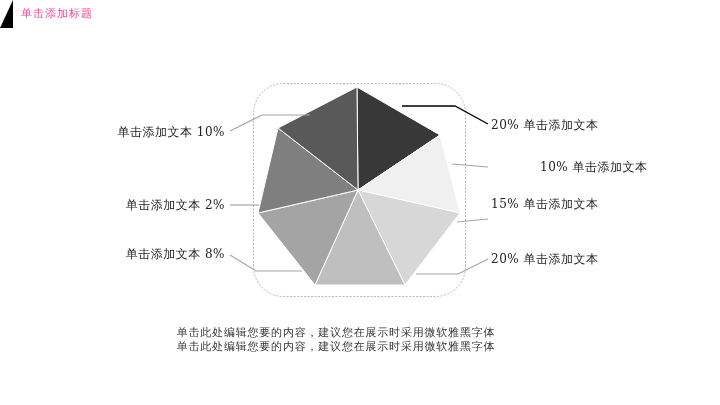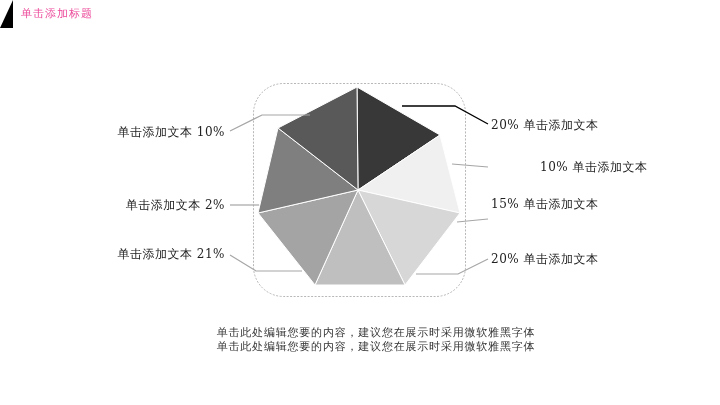--- a/index.html
+++ b/index.html
@@ -3,21 +3,21 @@
 <meta charset="utf-8">
 <style>
   html, body { margin: 0; padding: 0; }
   body { width: 720px; height: 405px; background: #ffffff; position: relative; overflow: hidden; font-family: "DejaVu Serif", "Liberation Serif", serif; }
   .corner-tri { position: absolute; left: 0; top: 0; width: 0; height: 0; border-style: solid; border-width: 0 0 28px 13px; border-color: transparent transparent #000 transparent; }
   .corner-tri-wrap { position: absolute; left: 0; top: 0; width: 14px; height: 28px; overflow: hidden; }
   .title { position: absolute; left: 21px; top: 6px; font-size: 11px; color: #ec4899; letter-spacing: 1px; }
   .label { position: absolute; font-size: 12px; color: #222; white-space: nowrap; letter-spacing: 0.5px; }
   .label.left { text-align: right; }
   svg.diagram { position: absolute; left: 0; top: 0; }
-  .footer { position: absolute; left: 0; width: 672px; text-align: center; font-size: 11px; color: #333; letter-spacing: 0.8px; line-height: 13px; padding-left: 40px; }
+  .footer { position: absolute; left: 0; width: 672px; text-align: center; font-size: 11px; color: #333; letter-spacing: 0.8px; line-height: 13px; }
 </style>
 </head>
 <body>
 
 <div class="corner-tri-wrap">
     <div class="corner-tri"></div>
   </div>
 <div class="title">单击添加标题</div>
 
 <svg class="diagram" width="720" height="405" viewBox="0 0 720 405">
@@ -39,21 +39,21 @@
   <polyline points="457,222 488,219" fill="none" stroke="#a6a6a6" stroke-width="1.2"></polyline>
   <polyline points="416,274 458,274 488,259" fill="none" stroke="#a6a6a6" stroke-width="1.2"></polyline>
 
   <polyline points="230,131 262,115 310,115" fill="none" stroke="#a6a6a6" stroke-width="1.2"></polyline>
   <polyline points="230,205 259,205" fill="none" stroke="#a6a6a6" stroke-width="1.2"></polyline>
   <polyline points="230,255 256,271 302,271" fill="none" stroke="#a6a6a6" stroke-width="1.2"></polyline>
 </svg>
 
 <div class="label left" style="right:495px; top:124px;">单击添加文本 10%</div>
 <div class="label left" style="right:495px; top:197px;">单击添加文本 2%</div>
-<div class="label left" style="right:495px; top:246px;">单击添加文本 21%</div>
+<div class="label left" style="right:495px; top:246px;">单击添加文本 8%</div>
 
 <div class="label" style="left:491px; top:117px;">20% 单击添加文本</div>
 <div class="label" style="left:512px; top:159px;margin-left:28px;">10% 单击添加文本</div>
 <div class="label" style="left:491px; top:196px;">15% 单击添加文本</div>
 <div class="label" style="left:491px; top:251px;">20% 单击添加文本</div>
 
 <div class="footer" style="top:326px;">单击此处编辑您要的内容，建议您在展示时采用微软雅黑字体</div>
 <div class="footer" style="top:340px;">单击此处编辑您要的内容，建议您在展示时采用微软雅黑字体</div>
 
 </body></html>

